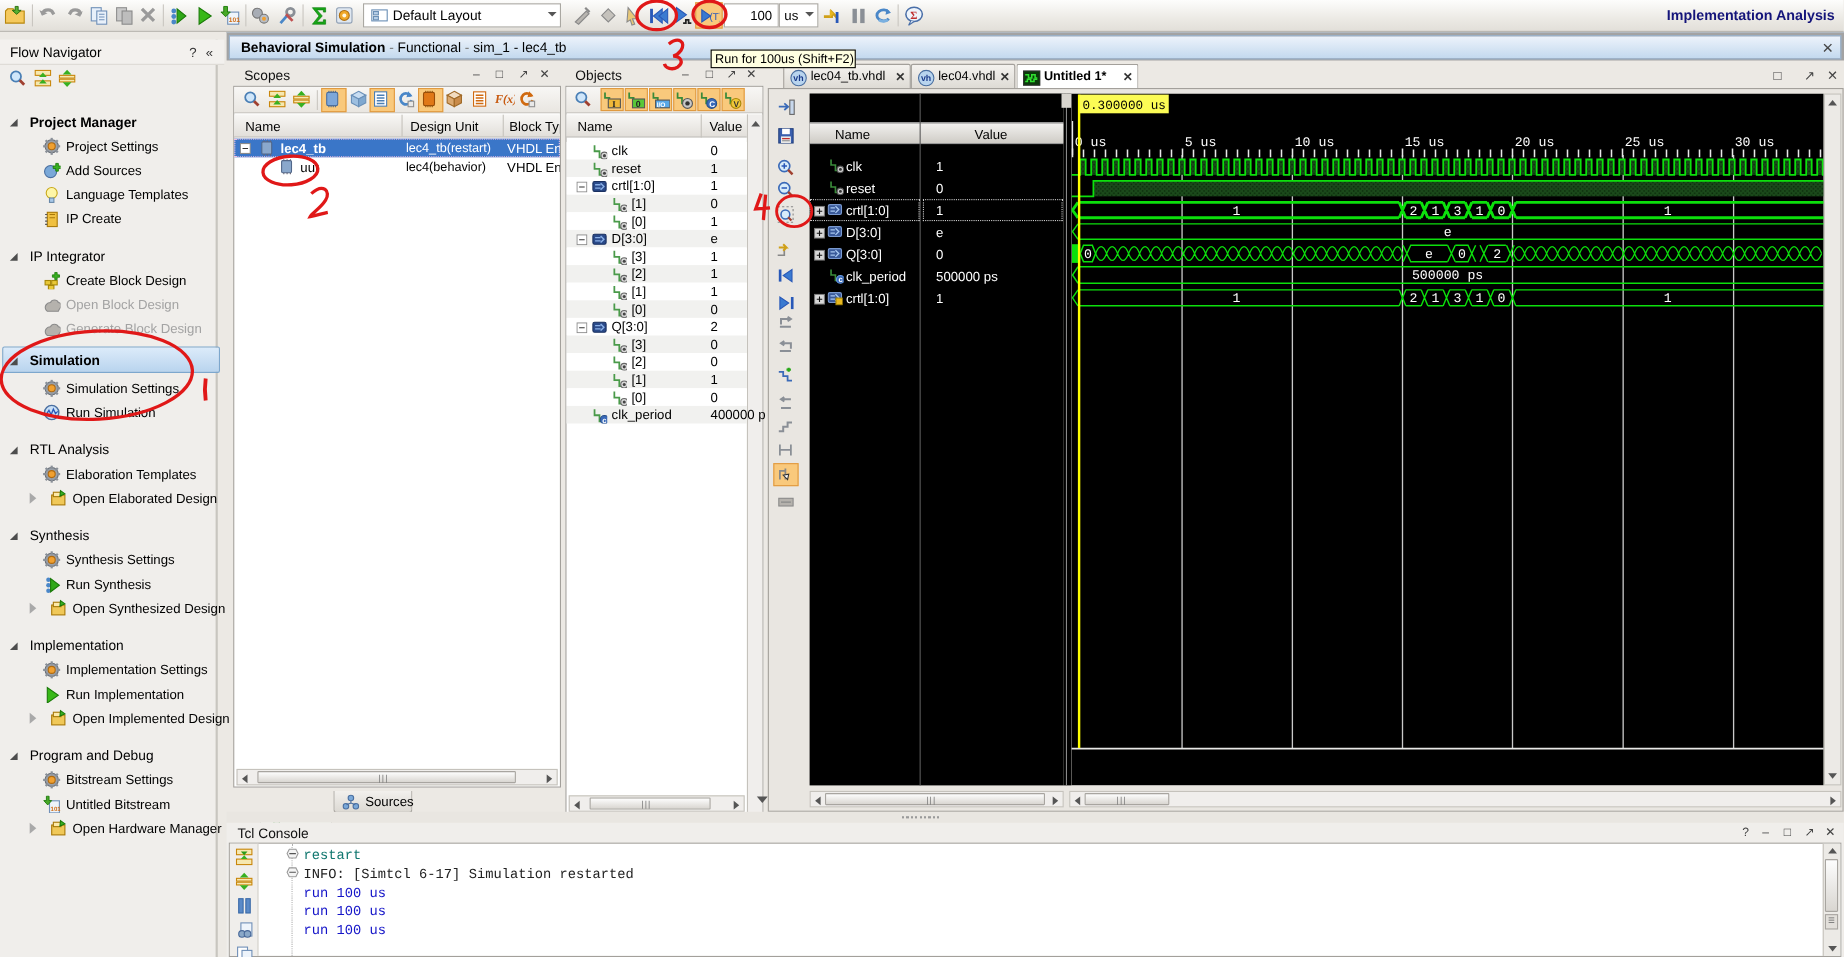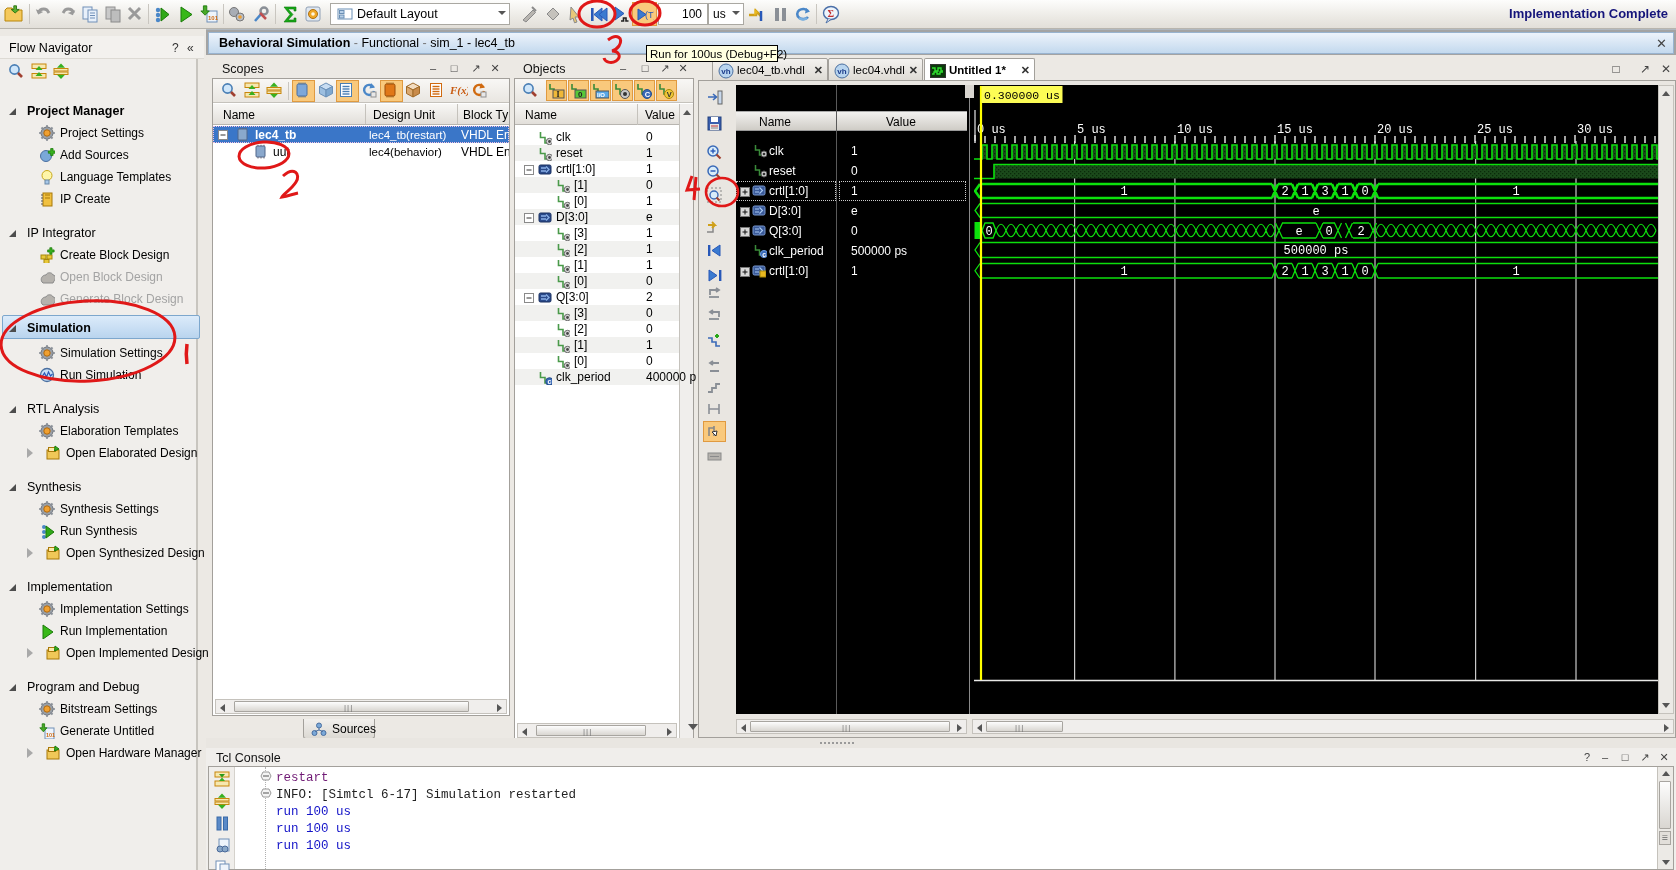--- a/index.html
+++ b/index.html
@@ -138,21 +138,21 @@
         <path d="M14 6 A6 5 0 1 0 14 12" fill="none" stroke="#4a87c8" stroke-width="2.6"></path>
         <path d="M12 3 l4 3.5 -5 2 Z" fill="#4a87c8"></path>
         <path d="M5 13 A6 5 0 0 0 13 13" fill="none" stroke="#7ab0e0" stroke-width="2.6"></path>
       </svg></div>
     <div class="tbsep" style="left:816px"></div>
     <div class="ticon" style="left:822px;"><svg width="19" height="19" viewBox="0 0 19 19" style="">
         <ellipse cx="9" cy="8" rx="7.5" ry="6.5" fill="#eef4fb" stroke="#4a6fa8" stroke-width="1.4"></ellipse>
         <text x="5.5" y="12" font-size="10" font-weight="bold" fill="#c03030" font-family="Liberation Serif,serif">Σ</text>
         <path d="M6 14 l-2 4 5-3.5" fill="#eef4fb" stroke="#4a6fa8"></path>
       </svg></div>
-    <div class="abs" style="right:8px;top:6px;font-weight:bold;font-size:13px;color:#14147a">Implementation Complete</div>
+    <div class="abs" style="right:8px;top:6px;font-weight:bold;font-size:13px;color:#14147a">Implementation Analysis</div>
   </div>
 <div class="abs" style="left:0;top:36px;width:198px;height:841px;background:#f0eeeb;border-right:2px solid #c8c5bf">
     <div class="abs" style="left:0;top:0;width:204px;height:23px;background:#f3f1ee;border-bottom:1px solid #dddad4">
       <span class="abs" style="left:9px;top:5px;font-size:12.5px">Flow Navigator</span>
       <span class="abs" style="left:172px;top:5px;color:#333">?</span>
       <span class="abs" style="left:187px;top:5px;color:#333">«</span>
     </div>
     <div class="abs" style="left:8px;top:27px"><svg width="17" height="17" viewBox="0 0 17 17" style="">
         <circle cx="6.5" cy="6.5" r="4.6" fill="#cfe6fa" stroke="#4a7fb5" stroke-width="1.6"></circle>
         <line x1="10" y1="10" x2="14" y2="14" stroke="#a04030" stroke-width="2.6"></line>
@@ -399,21 +399,21 @@
         </svg></span>
       <span class="fnitem" style="margin-left:5px;color:#000">Bitstream Settings</span>
     </div>
     <div class="treerow" style="top:686px">
       <span style="width:31px"></span>
       <span class="icon16" style="margin-left:8px"><svg width="16" height="16" viewBox="0 0 16 16" style="">
           <rect x="6" y="5" width="9" height="11" fill="#eef4fb" stroke="#7090b8"></rect>
           <text x="7" y="14" font-size="5.5" fill="#d06a10" font-weight="bold">101</text>
           <path d="M4 1 v5 h-3 l4.5 5 4.5-5 h-3 V1 Z" fill="#48a828" stroke="#1a7a08" transform="scale(0.8)"></path>
         </svg></span>
-      <span class="fnitem" style="margin-left:5px;color:#000">Generate Untitled</span>
+      <span class="fnitem" style="margin-left:5px;color:#000">Untitled Bitstream</span>
     </div>
     <div class="treerow" style="top:708px">
       <span class="tri-col" style="margin-left:27px;margin-right:4px"></span>
       <span class="icon16" style="margin-left:8px"><svg width="16" height="16" viewBox="0 0 16 16" style="">
           <rect x="2" y="5" width="12" height="9" fill="#f0c858" stroke="#a87808"></rect>
           <rect x="3.5" y="2.5" width="7" height="4" fill="#fde9a8" stroke="#a87808"></rect>
           <path d="M10 1 l4 3 -4.5 2 Z" fill="#38b020" stroke="#1a7a08"></path>
         </svg></span>
       <span class="fnitem" style="margin-left:5px;color:#000">Open Hardware Manager</span>
     </div>
@@ -1195,36 +1195,36 @@
       <div class="abs" style="left:27px;top:0;width:1422px;height:102px;overflow:hidden">
         <div class="abs" style="left:29px;top:0;width:1px;height:102px;border-left:1px dotted #b0b0b0"></div>
         <span class="abs" style="left:22px;top:3px"><svg width="16" height="10" viewBox="0 0 16 10" style="">
             <path d="M5 1 h6 l2 4 -2 4 h-6 l-2 -4 Z" fill="#f4f4f4" stroke="#999"></path>
             <line x1="5" y1="5" x2="11" y2="5" stroke="#555"></line>
           </svg></span>
         <span class="abs" style="left:22px;top:20px"><svg width="16" height="10" viewBox="0 0 16 10" style="">
             <path d="M5 1 h6 l2 4 -2 4 h-6 l-2 -4 Z" fill="#f4f4f4" stroke="#999"></path>
             <line x1="5" y1="5" x2="11" y2="5" stroke="#555"></line>
           </svg></span>
-        <span class="abs mono" style="left:40px;top:4px;font-size:12.5px;color:#701a75;white-space:pre">restart</span>
+        <span class="abs mono" style="left:40px;top:4px;font-size:12.5px;color:#0f766e;white-space:pre">restart</span>
         <span class="abs mono" style="left:40px;top:21px;font-size:12.5px;color:#222;white-space:pre">INFO: [Simtcl 6-17] Simulation restarted</span>
         <span class="abs mono" style="left:40px;top:38px;font-size:12.5px;color:#1414c8;white-space:pre">run 100 us</span>
         <span class="abs mono" style="left:40px;top:55px;font-size:12.5px;color:#1414c8;white-space:pre">run 100 us</span>
         <span class="abs mono" style="left:40px;top:72px;font-size:12.5px;color:#1414c8;white-space:pre">run 100 us</span>
       </div>
       <div class="abs" style="left:1448px;top:0;width:16px;height:102px;background:#eceae6;border-left:1px solid #c5c2bc">
         <span class="sb-arr" style="left:4px;top:4px;border-left:4px solid transparent;border-right:4px solid transparent;border-bottom:5px solid #555"></span>
         <span class="sb-arr" style="left:4px;bottom:4px;border-left:4px solid transparent;border-right:4px solid transparent;border-top:5px solid #555"></span>
         <span class="thumb" style="left:1px;top:14px;width:12px;height:48px"></span>
         <span class="abs" style="left:1px;top:64px;width:12px;height:14px;background:#e2dfda;border:1px solid #a8a5a0;font-size:7px;color:#666;text-align:center;line-height:12px">☰</span>
       </div>
     </div>
   </div>
 <div class="abs" style="left:646px;top:45px;width:132px;height:17px;background:#ffffe1;border:1px solid #000;z-index:50">
-    <span class="abs" style="left:3px;top:2px;font-size:11.5px;white-space:nowrap">Run for 100us (Debug+F2)</span>
+    <span class="abs" style="left:3px;top:2px;font-size:11.5px;white-space:nowrap">Run for 100us (Shift+F2)</span>
   </div>
 <svg class="abs" style="left:0;top:0;z-index:60;pointer-events:none" width="1676" height="870">
     <ellipse cx="88" cy="341" rx="87" ry="40" fill="none" stroke="#e01818" stroke-width="3" transform="rotate(-3 88 341)"></ellipse>
     <path d="M187 344 C186 351 186 357 187 364" fill="none" stroke="#e01818" stroke-width="3.5"></path>
     <ellipse cx="264" cy="155" rx="25" ry="13" fill="none" stroke="#e01818" stroke-width="3" transform="rotate(-4 264 155)"></ellipse>
     <path d="M283 176 C294 166 301 174 296 182 C291 190 284 193 282 197 C288 196 293 194 298 193" fill="none" stroke="#e01818" stroke-width="3"></path>
     <ellipse cx="597" cy="14" rx="18" ry="13" fill="none" stroke="#e01818" stroke-width="3"></ellipse>
     <ellipse cx="645" cy="13" rx="15" ry="12" fill="none" stroke="#e01818" stroke-width="3"></ellipse>
     <path d="M608 40 C617 33 624 38 619 46 C616 50 612 51 612 51 C619 51 622 57 616 61 C611 64 605 62 604 58" fill="none" stroke="#e01818" stroke-width="3"></path>
     <path d="M692 176 L687 190 L700 189 M696 177 L694 200" fill="none" stroke="#e01818" stroke-width="3"></path>

